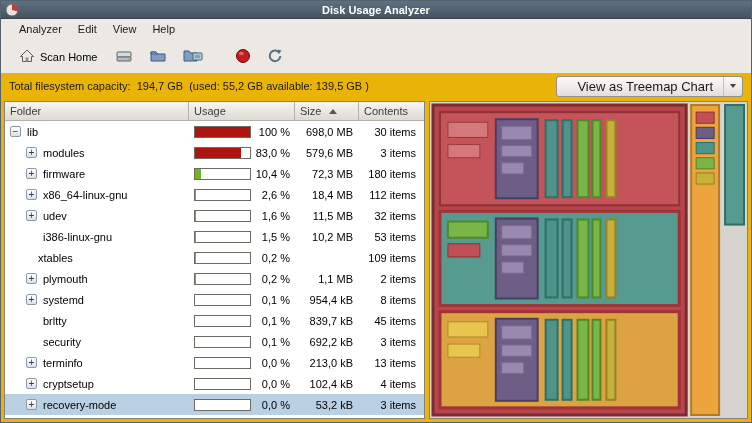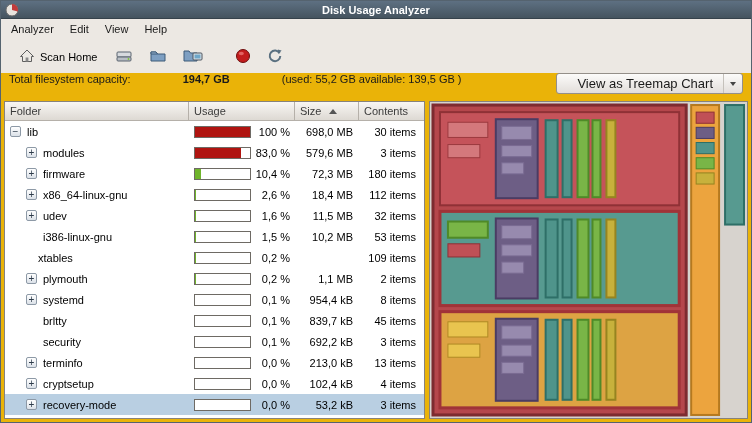--- a/index.html
+++ b/index.html
@@ -24,45 +24,44 @@
     border-bottom:1px solid #36424b;
   }
   .titlebar .app-icon { position:absolute; left:4px; top:2px; width:14px; height:14px; }
 
   
   .menubar {
     height:21px; flex:0 0 21px;
     background:#ece8e3;
     display:flex; align-items:stretch;
     font-size:11px; color:#1a1a1a;
-    padding-left:2px;
+    padding-left:10px;
   }
   .menu-item { padding:4px 8px 3px 8px; cursor:default; }
 
   
   .toolbar {
     height:33px; flex:0 0 33px;
     background:#ece8e3;
     display:flex; align-items:center;
     padding:0 12px; gap:8px;
     font-size:11px;
   }
   .tool-button { display:flex; align-items:center; gap:5px; padding:3px 6px; border-radius:3px; }
   .icon-button { padding:3px 4px; display:flex; align-items:center; border-radius:3px; }
   .tool-gap { width:8px; }
 
   
   .infobar {
     height:26px; flex:0 0 26px;
-    display:flex; align-items:flex-start;
+    display:flex; align-items:center;
     font-size:11px; color:#1a1a1a;
     padding:0 8px;
-    gap:32px;
-  }
-  .infobar .bold { font-weight:bold; margin:0 20px; }
+  }
+  .infobar .bold { font-weight:normal; margin:0 6px; }
   .combo {
     margin-left:auto;
     border:1px solid #948f89;
     background:linear-gradient(#fcfbfa,#e2deda);
     border-radius:3px;
     height:21px;
     display:flex; align-items:center;
     font-size:13px; padding-left:20px;
   }
   .combo .arrow-box { display:flex; align-items:center; padding:0 6px; margin-left:10px; height:100%; border-left:1px solid #c5c1bb; }

